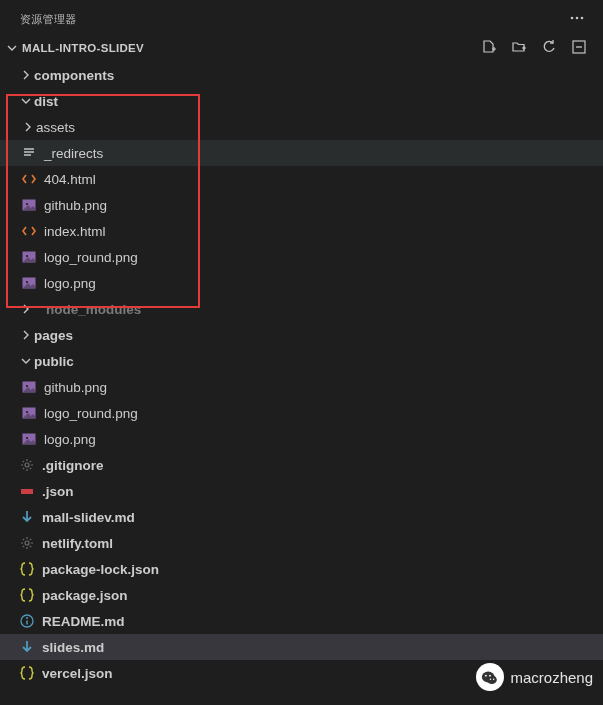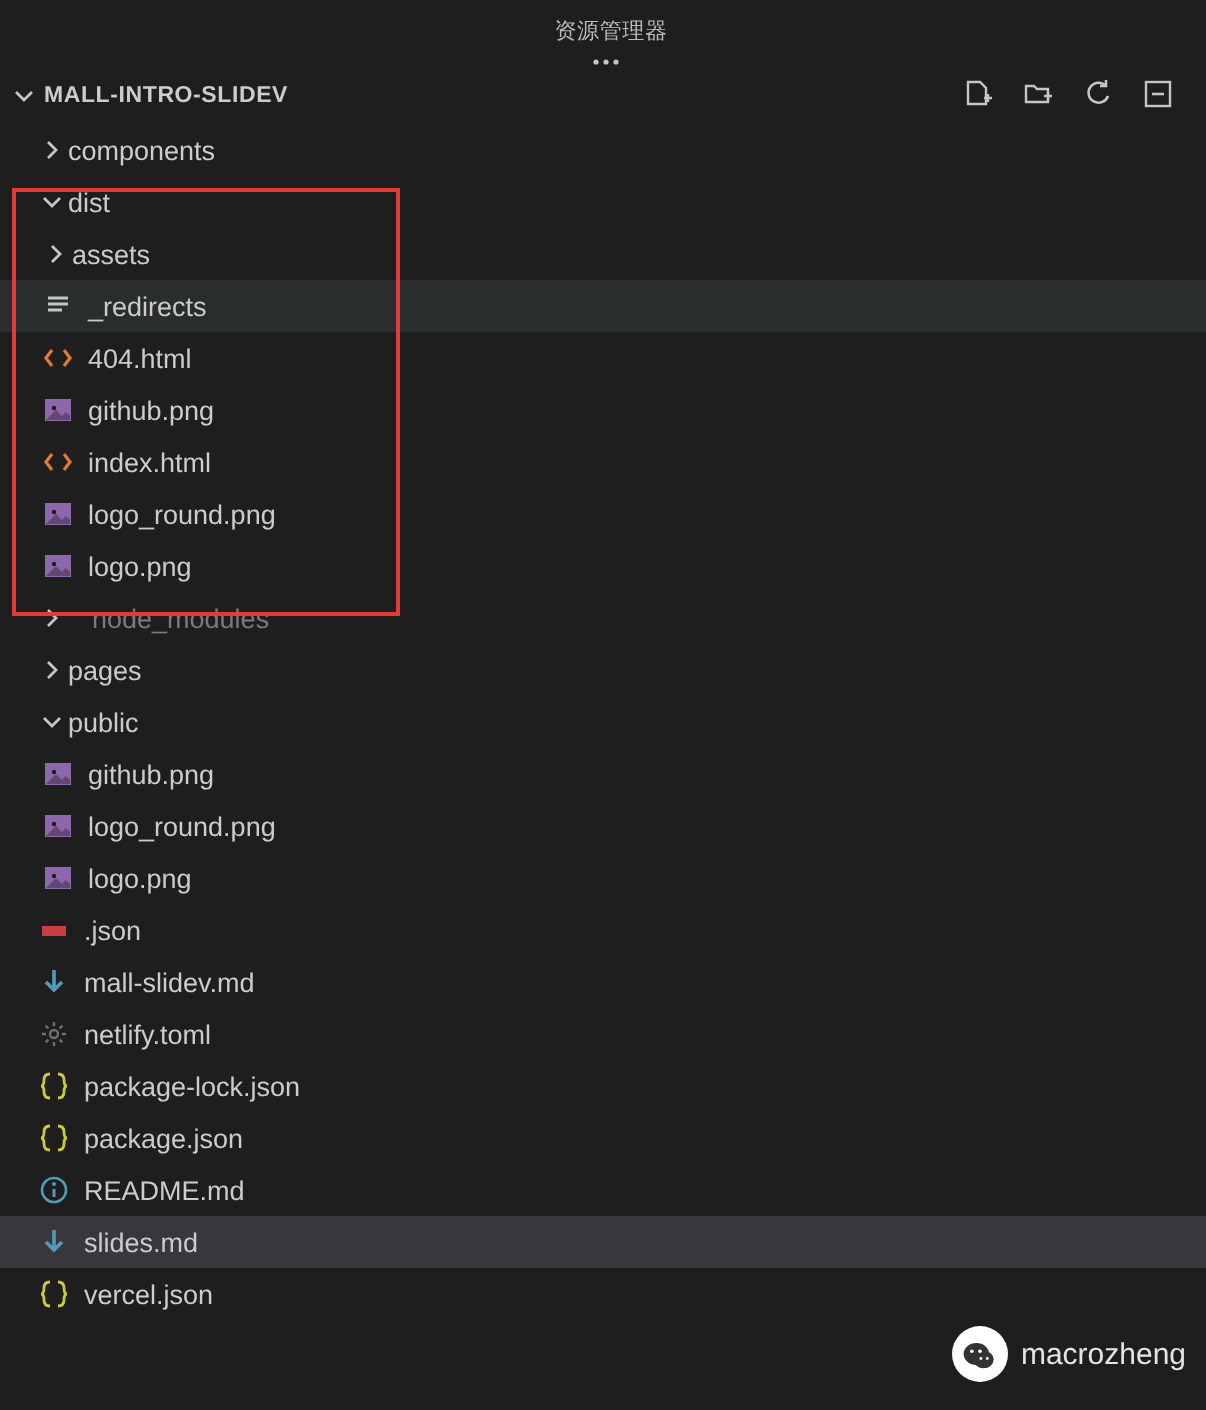--- a/index.html
+++ b/index.html
@@ -12,21 +12,20 @@
     font-size: 13px;
     overflow: hidden;
     position: relative;
   }
   .header {
     display: flex;
     align-items: center;
     justify-content: space-between;
     padding: 8px 12px 4px 20px;
     height: 34px;
-    flex-direction: column;
   }
   .header-title {
     color: #bbbbbb;
     font-size: 11px;
     letter-spacing: 0.3px;
   }
   .header-actions {
     padding-right: 6px;
   }
   .ellipsis-icon svg { width: 16px; height: 16px; }
@@ -67,21 +66,21 @@
     cursor: pointer;
     white-space: nowrap;
     position: relative;
   }
   .item.selected {
     background: #37373d;
   }
   .item.hovered {
     background: #2a2d2e;
   }
-  .indent-1 { padding-left: 18px; }
+  .indent-1 { padding-left: 18px; font-weight: bold; }
   .indent-2 { padding-left: 20px; }
   .file-icon {
     width: 18px;
     display: flex;
     align-items: center;
     justify-content: center;
     margin-right: 6px;
     flex-shrink: 0;
   }
   .file-icon svg { width: 16px; height: 16px; }
@@ -348,20 +347,28 @@
     </div>
     <div class="item indent-2">
       <span class="file-icon c-purple">
         <svg viewBox="0 0 16 16">
           <use href="#i-image"></use>
         </svg>
       </span>
       <span class="item-label">logo.png</span>
     </div>
     <div class="item indent-1">
+      <span class="file-icon c-gray">
+        <svg viewBox="0 0 16 16">
+          <use href="#i-gear"></use>
+        </svg>
+      </span>
+      <span class="item-label">.gitignore</span>
+    </div>
+    <div class="item indent-1">
       <span class="file-icon c-red">
         <svg viewBox="0 0 16 16">
           <use href="#i-npm"></use>
         </svg>
       </span>
       <span class="item-label">.json</span>
     </div>
     <div class="item indent-1">
       <span class="file-icon c-blue">
         <svg viewBox="0 0 16 16">

